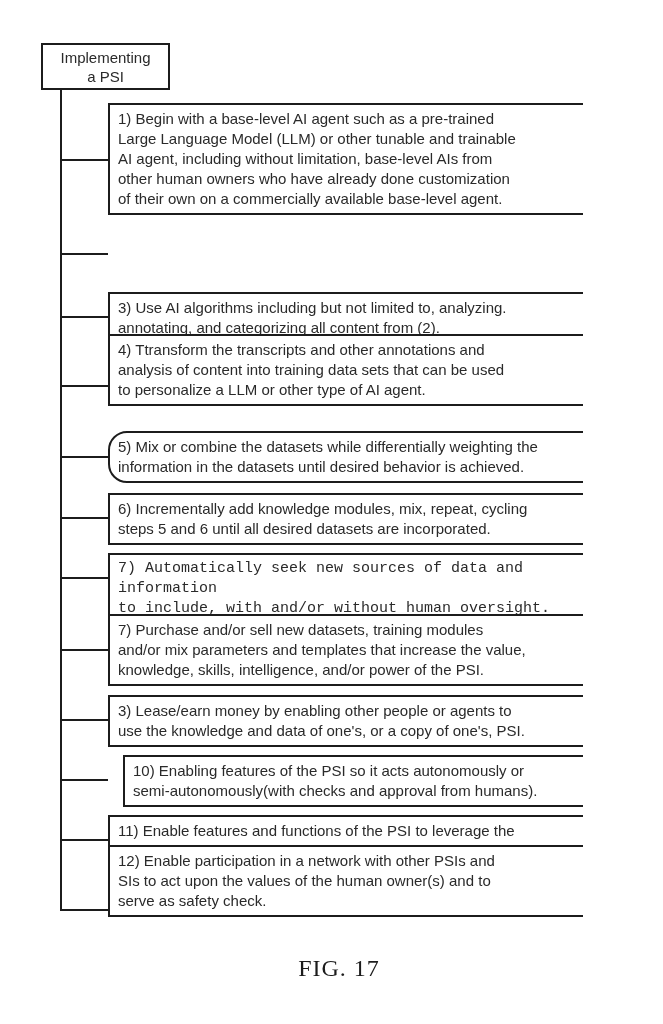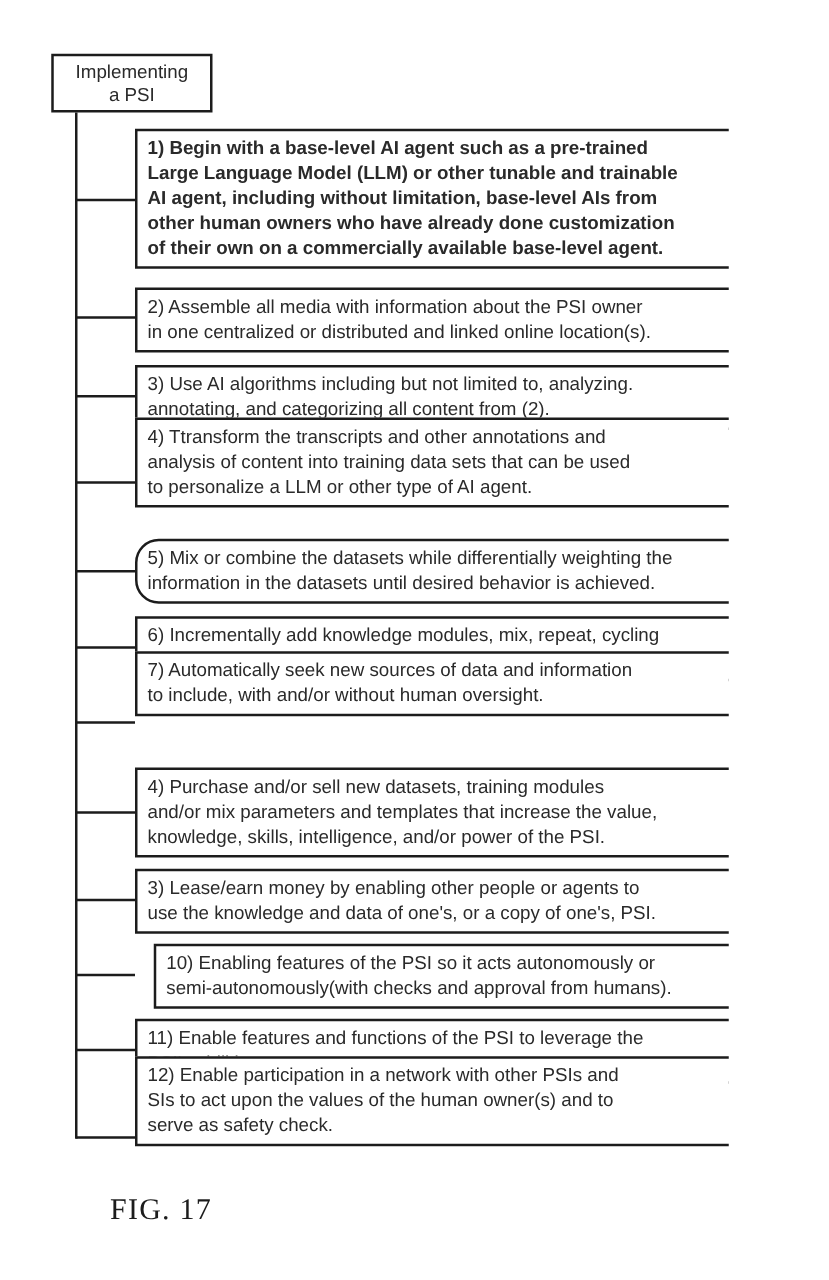--- a/index.html
+++ b/index.html
@@ -27,27 +27,27 @@
     white-space: pre-line;
   }
   .step {
     left: 108px;
     width: 502px;
     padding: 4px 8px;
     font-size: 15px;
     line-height: 20px;
     white-space: pre-line;
   }
-  .s1  { top: 103px; font-weight: bold; }
+  .s1  { top: 103px; }
   .s2  { top: 230px; }
   .s3  { top: 292px; }
   .s4  { top: 334px; }
   .s5  { top: 431px; border-radius: 19px; }
   .s6  { top: 493px; }
-  .s7  { top: 521px; }
+  .s7  { top: 553px; font-family: Liberation Mono, monospace; }
   .s8  { top: 614px; }
   .s9  { top: 695px; }
   .s10 { top: 755px; margin-left: 15px; }
   .s11 { top: 815px; }
   .s12 { top: 845px; }
   .trunk {
     position: absolute;
     left: 60px; top: 90px;
     width: 2px; height: 821px;
     background: #1c1c1c;
@@ -67,20 +67,21 @@
   .b7  { top: 577px; }
   .b8  { top: 649px; }
   .b9  { top: 719px; }
   .b10 { top: 779px; }
   .b11 { top: 839px; }
   .b12 { top: 909px; }
   .caption {
     position: absolute;
     left: 88px; top: 955px;
     width: 502px;
+    text-align: center;
     font-family: "Liberation Serif", serif;
     font-size: 24px;
     letter-spacing: 1px;
     color: #1c1c1c;
   }
 </style>
 </head>
 <body>
 
 <div class="page">
@@ -103,34 +104,32 @@
   <div class="branch b9"></div>
   <div class="branch b10"></div>
   <div class="branch b11"></div>
   <div class="branch b12"></div>
 
   <div class="box step s1"><span>1) Begin with a base-level AI agent such as a pre-trained
 Large Language Model (LLM) or other tunable and trainable
 AI agent, including without limitation, base-level AIs from
 other human owners who have already done customization
 of their own on a commercially available base-level agent.</span></div>
-  <div class="box step s2"><span>2) Assemble all media with information about the PSI owner
-in one centralized or distributed and linked online location(s).</span></div>
   <div class="box step s3"><span>3) Use AI algorithms including but not limited to, analyzing.
 annotating, and categorizing all content from (2).</span></div>
   <div class="box step s4"><span>4) Ttransform the transcripts and other annotations and
 analysis of content into training data sets that can be used
 to personalize a LLM or other type of AI agent.</span></div>
   <div class="box step s5"><span>5) Mix or combine the datasets while differentially weighting the
 information in the datasets until desired behavior is achieved.</span></div>
   <div class="box step s6"><span>6) Incrementally add knowledge modules, mix, repeat, cycling
 steps 5 and 6 until all desired datasets are incorporated.</span></div>
   <div class="box step s7"><span>7) Automatically seek new sources of data and information
 to include, with and/or without human oversight.</span></div>
-  <div class="box step s8"><span>4) Purchase and/or sell new datasets, training modules
+  <div class="box step s8"><span>7) Purchase and/or sell new datasets, training modules
 and/or mix parameters and templates that increase the value,
 knowledge, skills, intelligence, and/or power of the PSI.</span></div>
   <div class="box step s9"><span>3) Lease/earn money by enabling other people or agents to
 use the knowledge and data of one's, or a copy of one's, PSI.</span></div>
   <div class="box step s10"><span>10) Enabling features of the PSI so it acts autonomously or
 semi-autonomously(with checks and approval from humans).</span></div>
   <div class="box step s11"><span>11) Enable features and functions of the PSI to leverage the
 PSI's abilities.</span></div>
   <div class="box step s12"><span>12) Enable participation in a network with other PSIs and
 SIs to act upon the values of the human owner(s) and to

